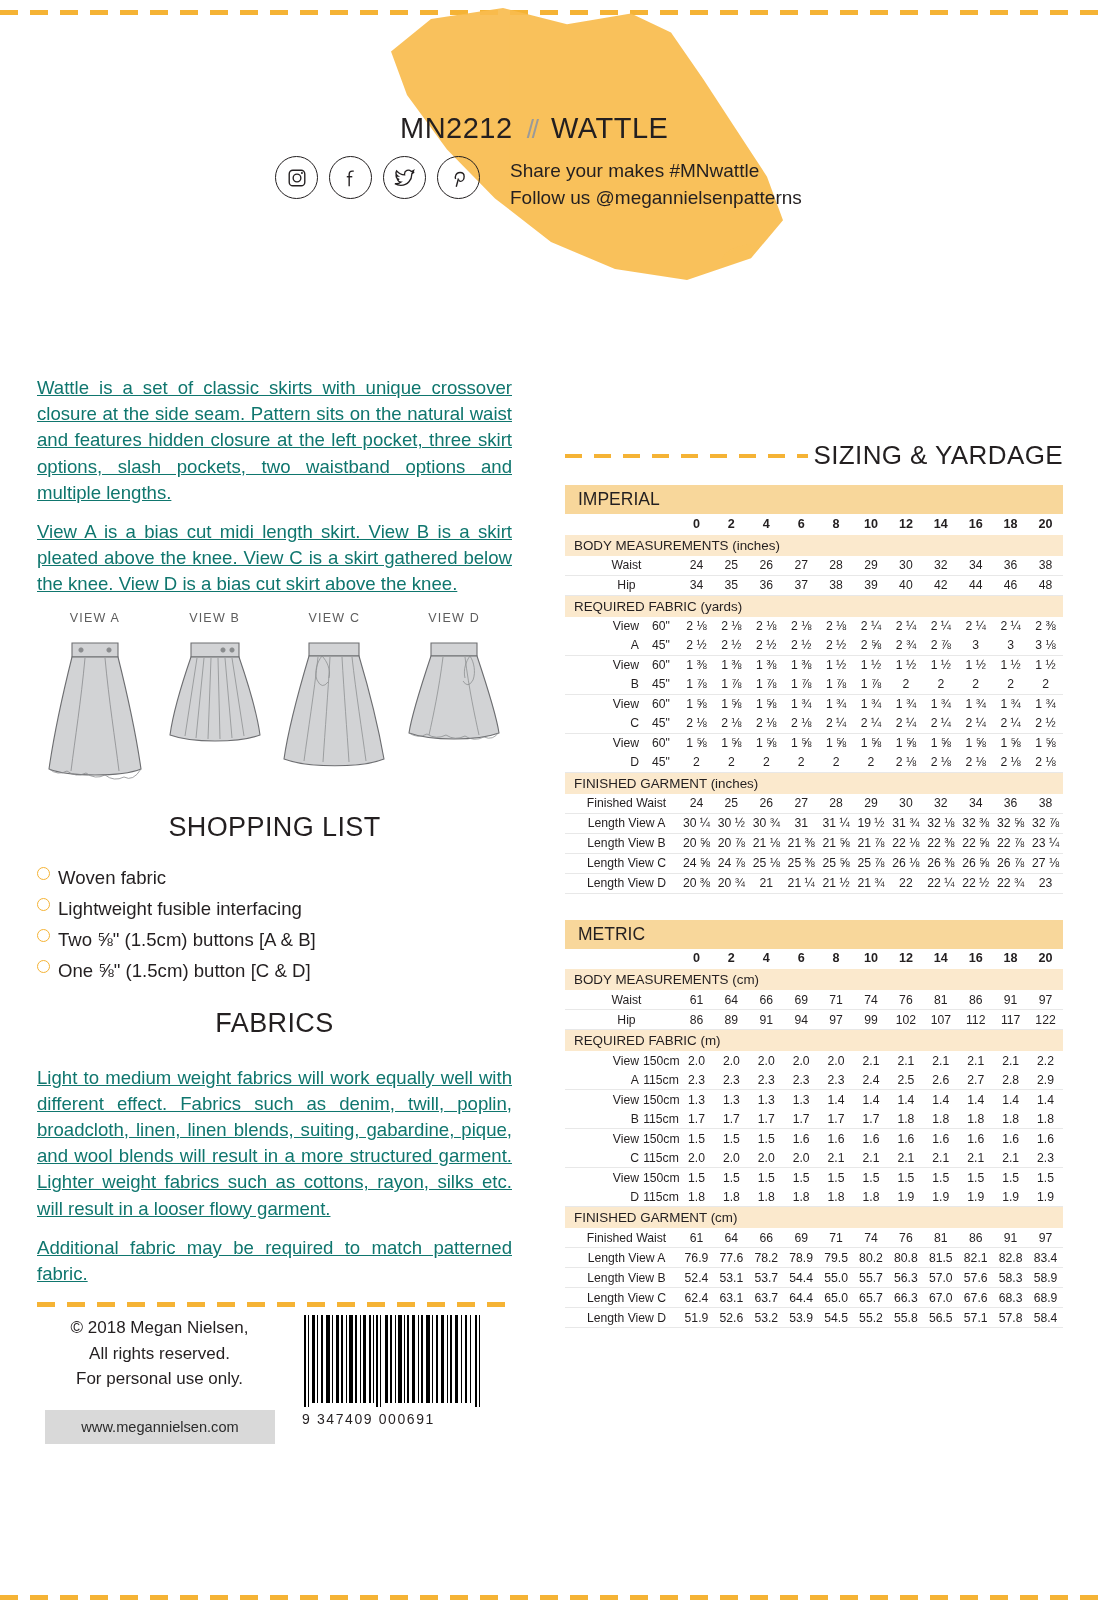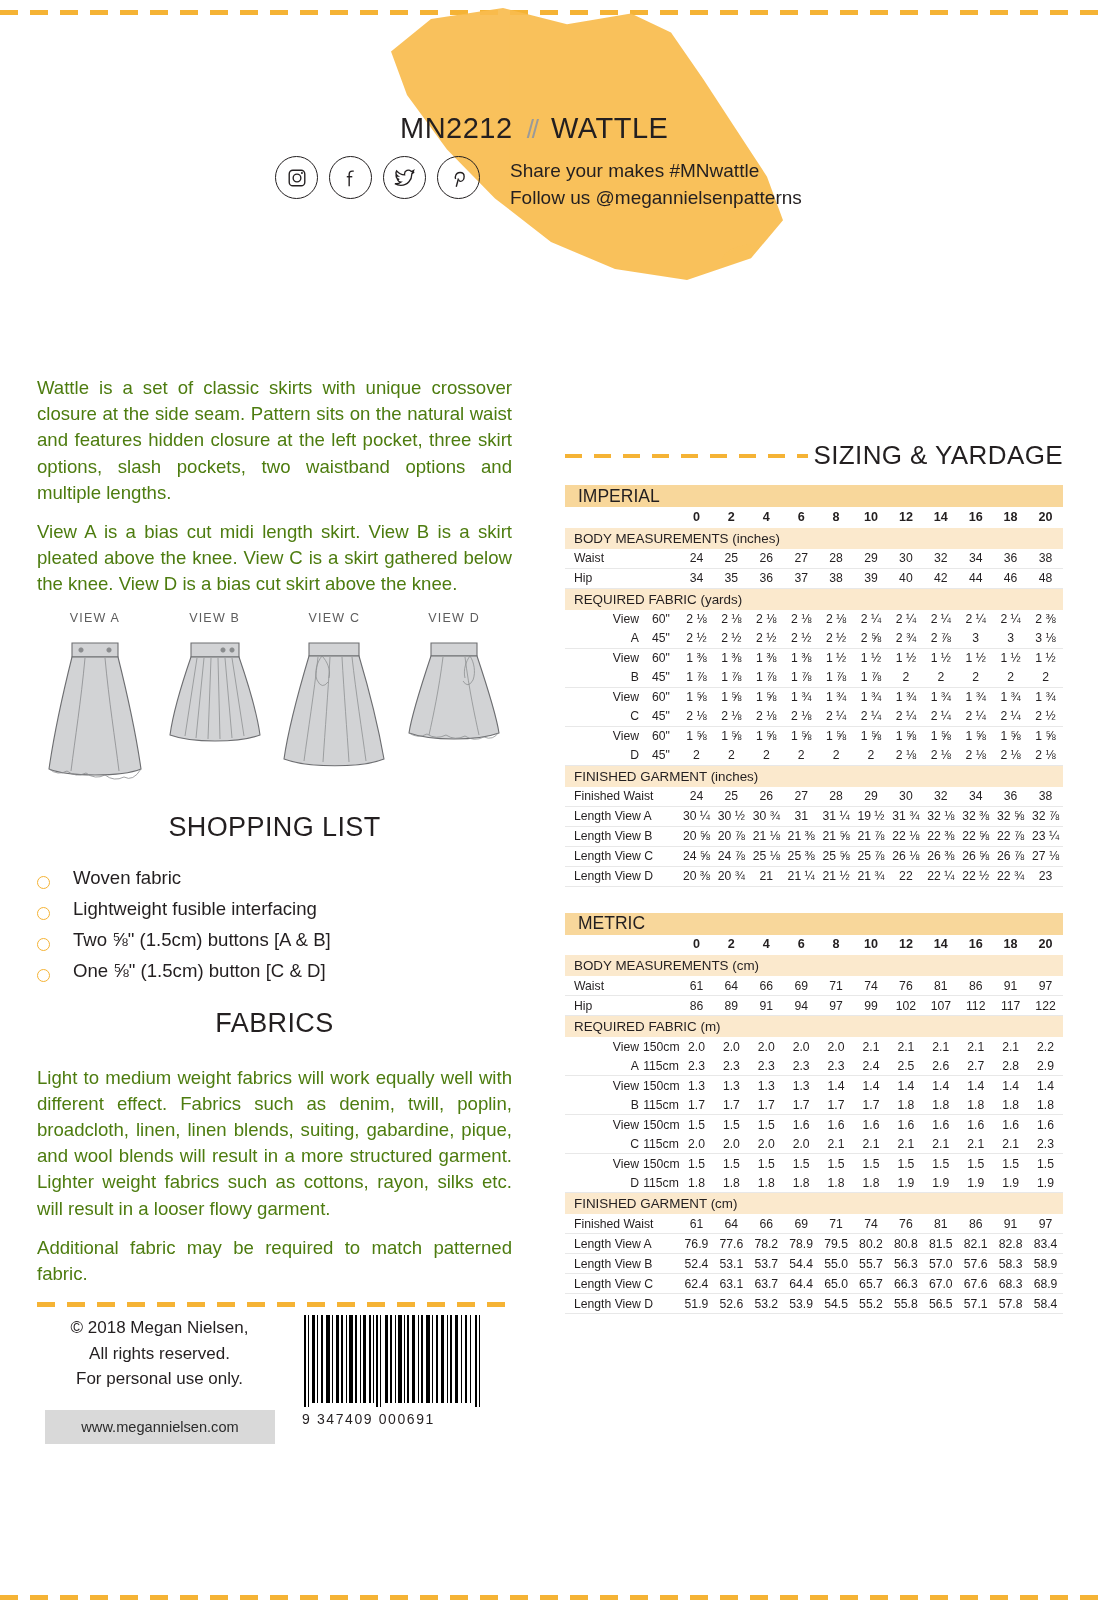--- a/index.html
+++ b/index.html
@@ -43,37 +43,37 @@
   #social{ position:absolute; left:275px; top:156px; display:flex; gap:11px; }
   .social-ic{
     width:43px;height:43px;border:1.6px solid #231f20;border-radius:50%;
     display:flex;align-items:center;justify-content:center;
   }
   #social-text{ position:absolute; left:510px; top:158px; font-size:19px; line-height:1.42; color:#231f20;}
 
   
   #left-col{ position:absolute; left:37px; top:375px; width:475px; }
   .body-par{
-    font-size:18.6px; line-height:1.41; text-align:justify; color:#4d7c0f; margin-bottom:13px;
+    font-size:18.6px; line-height:1.41; text-align:justify; color:#0f766e; margin-bottom:13px;text-decoration:underline;
   }
 
   
   #views{ display:flex; gap:4px; margin-top:6px; }
   .view-cell{ width:120px; text-align:center; }
   .view-lbl{ font-size:12.5px; letter-spacing:1.2px; color:#5d5d5d; margin-bottom:6px;}
   .view-svg{ display:block; margin:0 auto; }
 
   
   .sect-head{ display:flex; align-items:center; gap:12px; margin-top:26px;flex-direction:column; }
   .sect-head h2{ font-size:27px; font-weight:normal; letter-spacing:.4px; color:#231f20; white-space:nowrap;}
   .sect-head .line{ flex:1; height:4px;
      background-image:repeating-linear-gradient(to right,#f5b335 0 17px, transparent 17px 29px);}
 
   .shop-list{ list-style:none; margin-top:12px; }
-  .shop-list li{ display:flex; align-items:flex-end; gap:23px; font-size:18.6px; margin-bottom:9px;}
+  .shop-list li{ display:flex; align-items:flex-start; gap:8px; font-size:18.6px; margin-bottom:9px;}
   .circ{ width:13px;height:13px;border:1.7px solid #f5b335;border-radius:50%; flex:0 0 auto;}
 
   
   #bottom-left{ position:absolute; left:37px; top:1302px; width:475px; }
   #foot-dash{ height:5px;
      background-image:repeating-linear-gradient(to right,#f5b335 0 18px, transparent 18px 30px);}
   #foot-inner{ display:flex; margin-top:8px; }
   #copy-block{ width:245px; text-align:center; font-size:17px; line-height:1.5; }
   #web-pill{
     margin-top:18px; background:#d9d9d9; color:#2b2b2b; font-size:14.6px;
@@ -85,29 +85,29 @@
 
   
   #right-col{ position:absolute; left:565px; top:440px; width:498px; }
   #sizing-head{ display:flex; align-items:center; gap:5px; margin-bottom:14px;}
   #sizing-head .line{ flex:1; height:4px;
      background-image:repeating-linear-gradient(to right,#f5b335 0 17px, transparent 17px 29px);}
   #sizing-head h2{ font-size:26px; font-weight:normal; letter-spacing:.4px; white-space:nowrap;}
 
   .tbl-wrap{ margin-bottom:26px; }
   .tbl-banner{
-    position:relative; background:#f8d79b; height:22px; display:flex; align-items:center;
+    position:relative; background:#f8d79b; height:29px; display:flex; align-items:center;
     padding-left:13px; font-size:17.5px; color:#231f20; width:100%;
   }
   .tbl-banner::after{
     content:""; position:absolute; right:-0px; top:0; border-left:0 solid transparent;
   }
   table{ border-collapse:collapse; width:100%; font-size:12.2px; color:#231f20; table-layout:fixed;}
   table td,table th{ padding:2.5px 0; text-align:center; }
-  .lbl-cell{ text-align:left; padding-left:9px !important; white-space:nowrap; }
+  .lbl-cell{ text-align:center; padding-left:9px !important; white-space:nowrap; }
   .lbl-cell-r{ text-align:right; padding-right:4px !important;}
   thead td{ font-weight:bold; font-size:12.6px; padding-bottom:4px;}
   tr.band td{ background:#fbe9cd; text-align:left; font-size:13.4px; padding:3px 0 3px 9px;}
   tr.data td{ border-bottom:1px solid #e8e8e8; }
   tr.sub td{ border-bottom:none; }
   tr.subend td{ border-bottom:1px solid #e8e8e8; }
   .w-lbl{ width:78px; }
   .w-sub{ width:36px; }
 </style>
 </head>

